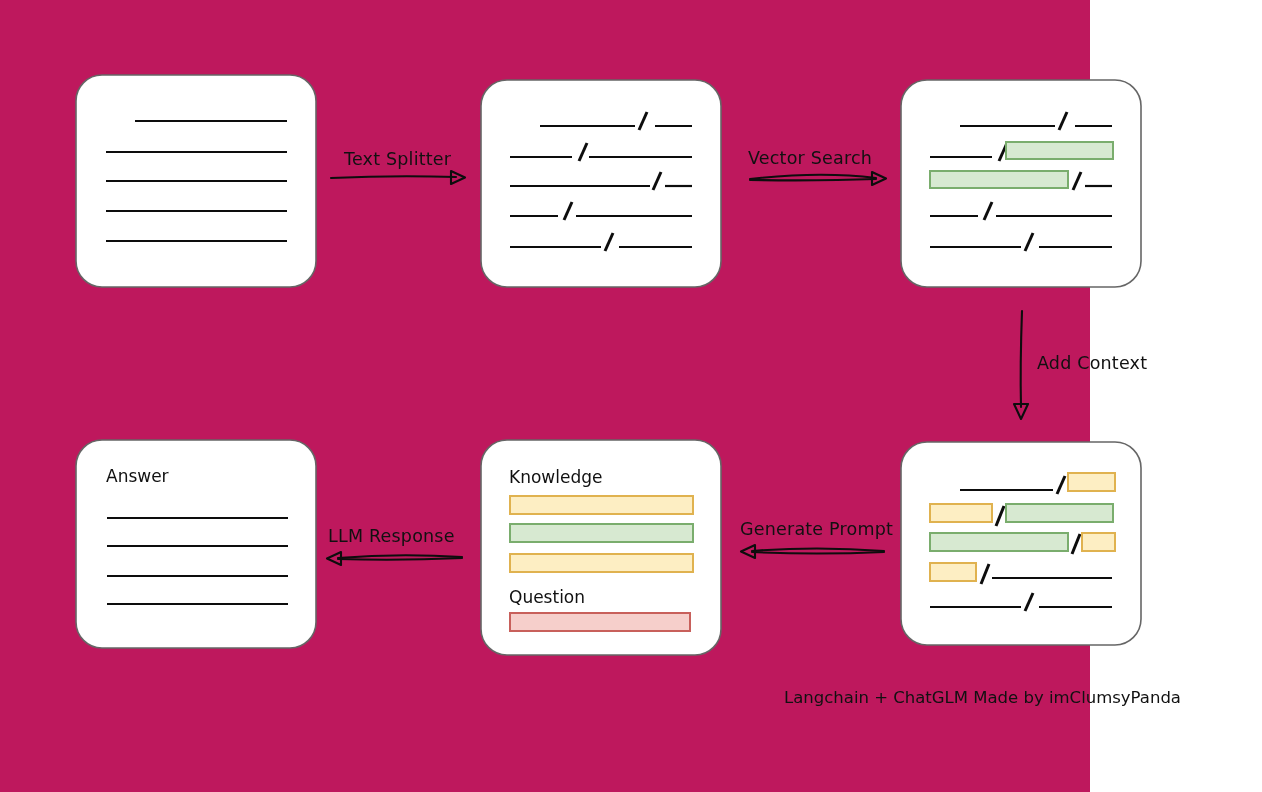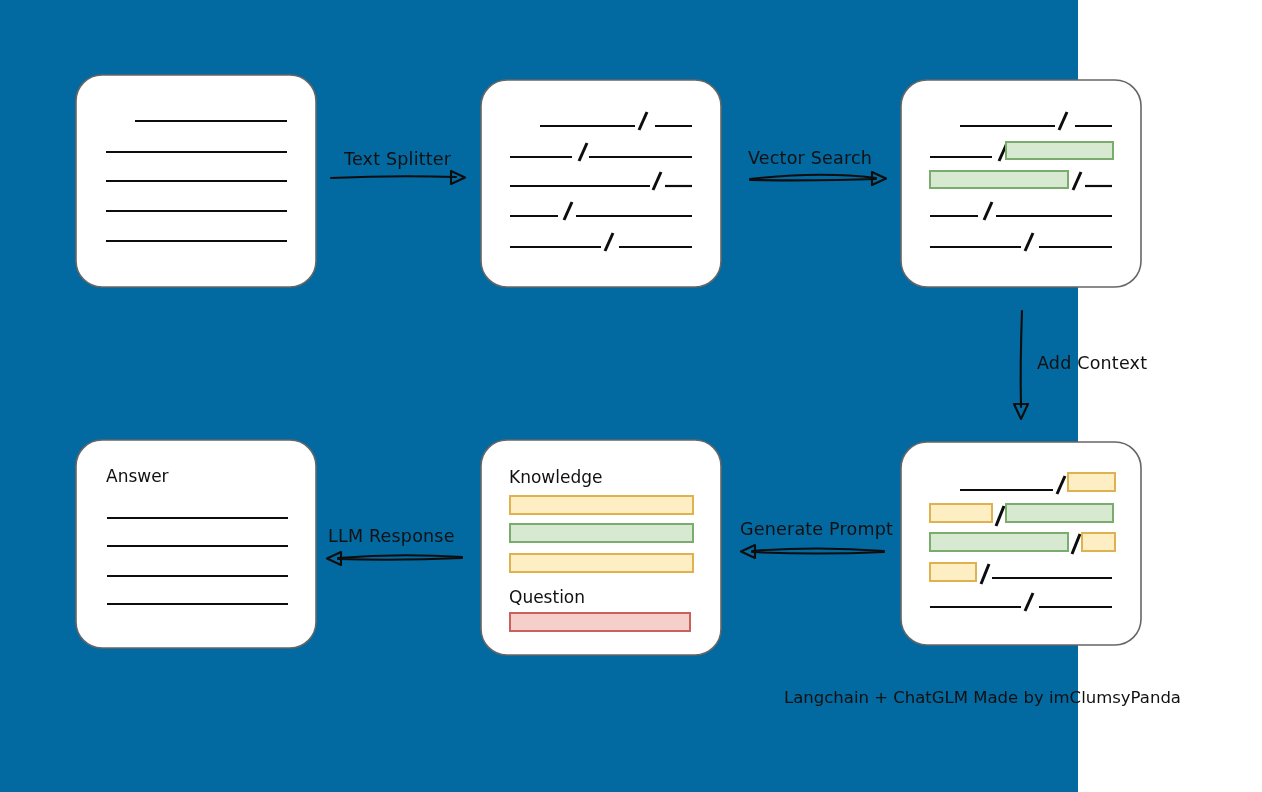--- a/index.html
+++ b/index.html
@@ -11,21 +11,22 @@
   body {
     width: 1262px;
     height: 792px;
     font-family: "DejaVu Sans", sans-serif;
     overflow: hidden;
   }
   #diagram-root {
     position: relative;
     width: 1078px;
     height: 792px;
-    background: #0369a1;
+    background: #be185d;
+    padding-left: 12px;
   }
   svg#flow-svg {
     position: absolute;
     top: 0;
     left: 0;
     width: 1262px;
     height: 792px;
   }
   .card-shape {
     fill: #ffffff;

